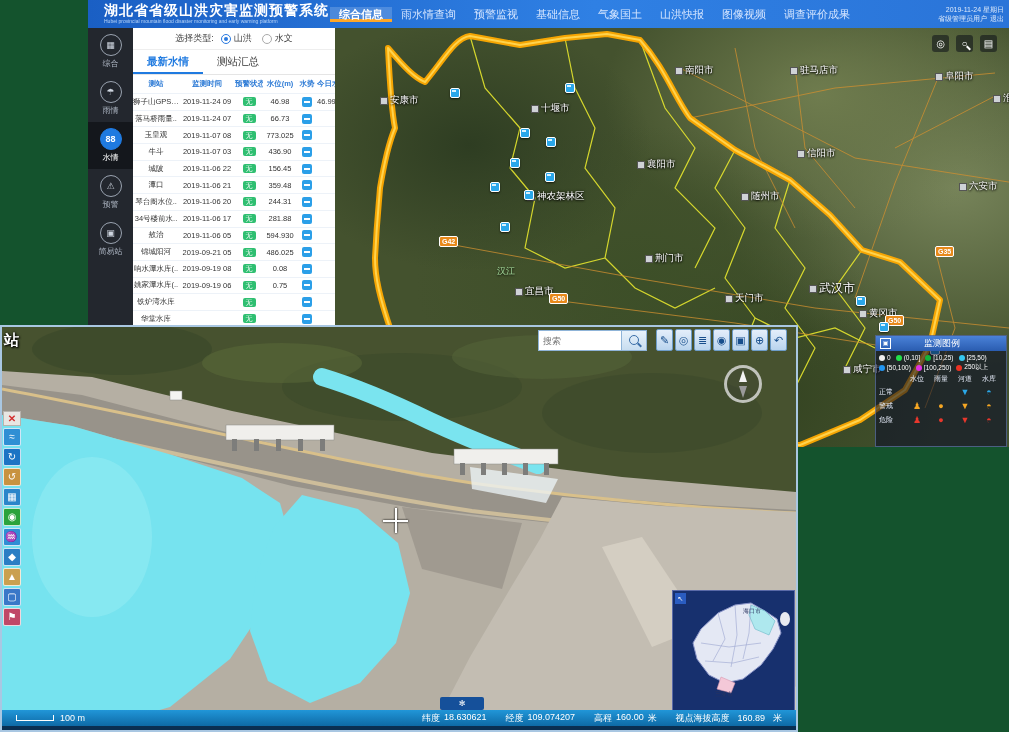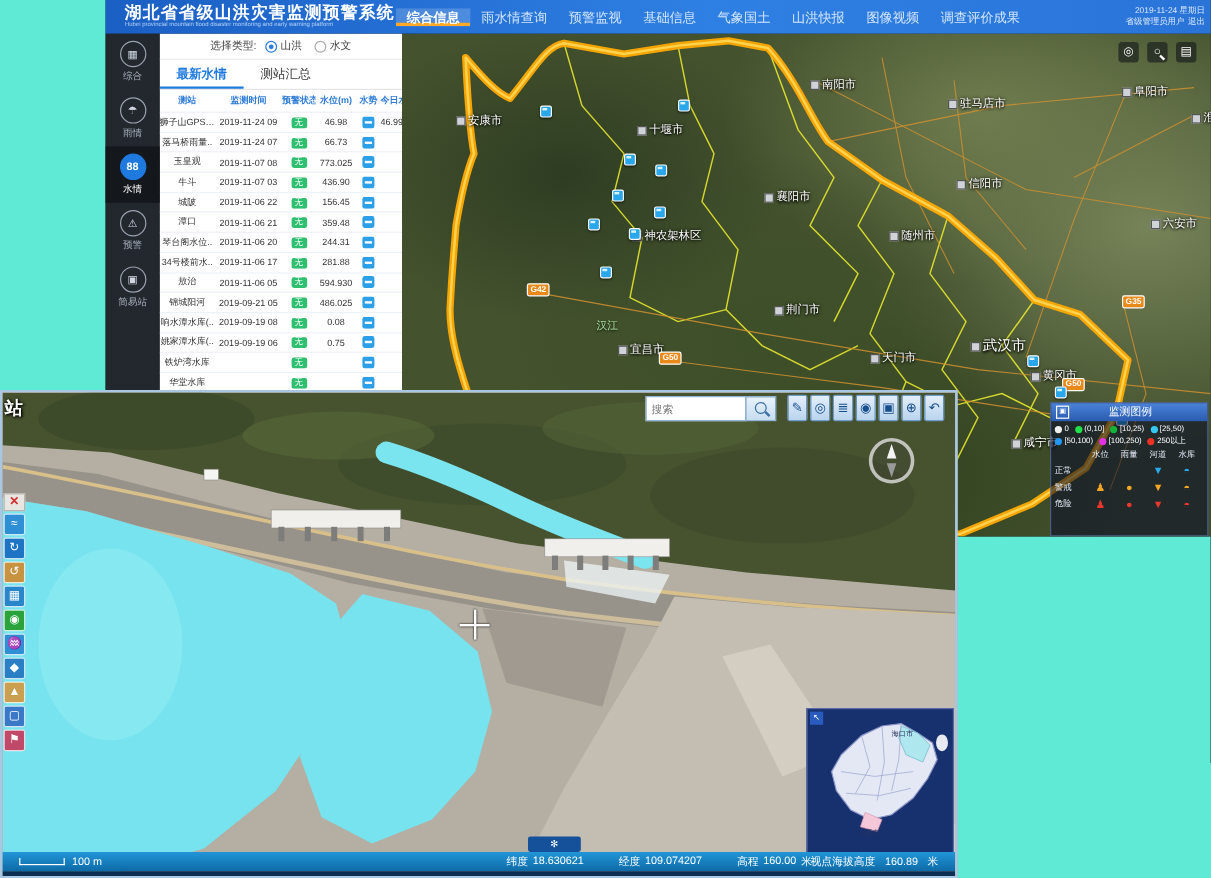--- a/index.html
+++ b/index.html
@@ -1,17 +1,17 @@
 <!DOCTYPE html>
 <html><head>
 <meta charset="utf-8">
 <style>
   html,body{margin:0;padding:0;background:#000;}
   body{width:1009px;height:732px;overflow:hidden;font-family:"Liberation Sans","DejaVu Sans",sans-serif;}
-  .stage{position:relative;width:1009px;height:732px;background:#5eead4;}
+  .stage{position:relative;width:1009px;height:732px;background:#14532d;}
   b,i{font-style:normal;font-weight:normal;}
 
   
   .app{position:absolute;left:88px;top:0;width:921px;height:447px;background:#10131a;}
   .app-header{position:absolute;left:0;top:0;right:0;height:28px;background:linear-gradient(90deg,#1a5fc4,#2f80e4 55%,#2a74d8);display:flex;align-items:center;z-index:4;}
   .brand{margin-left:16px;width:226px;flex:none;}
   .brand h1{margin:0;font-size:14px;color:#fff;font-weight:bold;letter-spacing:1px;line-height:15px;white-space:nowrap;}
   .brand p{margin:0;font-size:5px;color:#b8d4f8;line-height:7px;white-space:nowrap;overflow:hidden;}
   .nav{display:flex;align-items:center;height:100%;}
   .nav-item{display:flex;align-items:center;padding:0 9px;font-size:11px;color:#d6e6ff;cursor:pointer;white-space:nowrap;}
@@ -113,21 +113,21 @@
   .crosshair::before{content:"";position:absolute;left:0;top:11.5px;width:25px;height:2px;background:#fff;}
   .crosshair::after{content:"";position:absolute;left:11.5px;top:0;width:2px;height:25px;background:#fff;}
   .scene-marker{position:absolute;left:438px;top:370px;width:44px;height:13px;background:#15509a;border-radius:2px;color:#fff;font-size:8px;display:flex;align-items:center;justify-content:center;}
   .inset{position:absolute;left:670px;top:263px;width:123px;height:122px;background:#17306e;border:1px solid #5a6aa8;box-sizing:border-box;cursor:pointer;}
   .inset svg{position:absolute;left:0;top:0;}
   .inset-corner{position:absolute;left:2px;top:2px;width:11px;height:11px;background:#2a5cc0;color:#fff;font-size:7px;line-height:11px;text-align:center;}
   .inset-label{position:absolute;font-size:6px;color:#2a3560;white-space:nowrap;}
   .statusbar{position:absolute;left:0;right:0;top:383px;height:16px;background:linear-gradient(#2196d8,#0e6aa6);color:#fff;font-size:9px;}
   .sb-scale{position:absolute;left:14px;top:0;height:16px;display:flex;align-items:center;gap:6px;}
   .sb-ruler{width:36px;height:5px;border-left:1px solid #fff;border-right:1px solid #fff;border-bottom:1px solid #fff;}
-  .sb-coords{position:absolute;left:420px;top:0;height:16px;display:flex;align-items:center;gap:29px;white-space:nowrap;}
+  .sb-coords{position:absolute;left:420px;top:0;height:16px;display:flex;align-items:center;gap:19px;white-space:nowrap;}
   .sb-pair{display:flex;gap:4px;}
   .sb-view{position:absolute;right:14px;top:0;height:16px;display:flex;align-items:center;gap:8px;white-space:nowrap;}
   .sb-bottom{position:absolute;left:0;right:0;top:399px;height:4px;background:#0a2f52;}
 </style>
 </head>
 <body>
 
 <div class="stage">
 
   <div class="app">
@@ -385,21 +385,21 @@
           
         <span class="city" style="left: 45px; top: 66px;">
               <i class="citybox"></i>
               <b>安康市</b>
             </span><span class="city" style="left: 196px; top: 74px;">
               <i class="citybox"></i>
               <b>十堰市</b>
             </span><span class="city" style="left: 340px; top: 36px;">
               <i class="citybox"></i>
               <b>南阳市</b>
-            </span><span class="city" style="left: 455px; top: 52px; justify-content: center;">
+            </span><span class="city" style="left: 455px; top: 36px; justify-content: center;">
               <i class="citybox"></i>
               <b>驻马店市</b>
             </span><span class="city" style="left: 600px; top: 42px;">
               <i class="citybox"></i>
               <b>阜阳市</b>
             </span><span class="city" style="left: 658px; top: 64px;">
               <i class="citybox"></i>
               <b>淮南</b>
             </span><span class="city" style="left: 302px; top: 130px;">
               <i class="citybox"></i>

